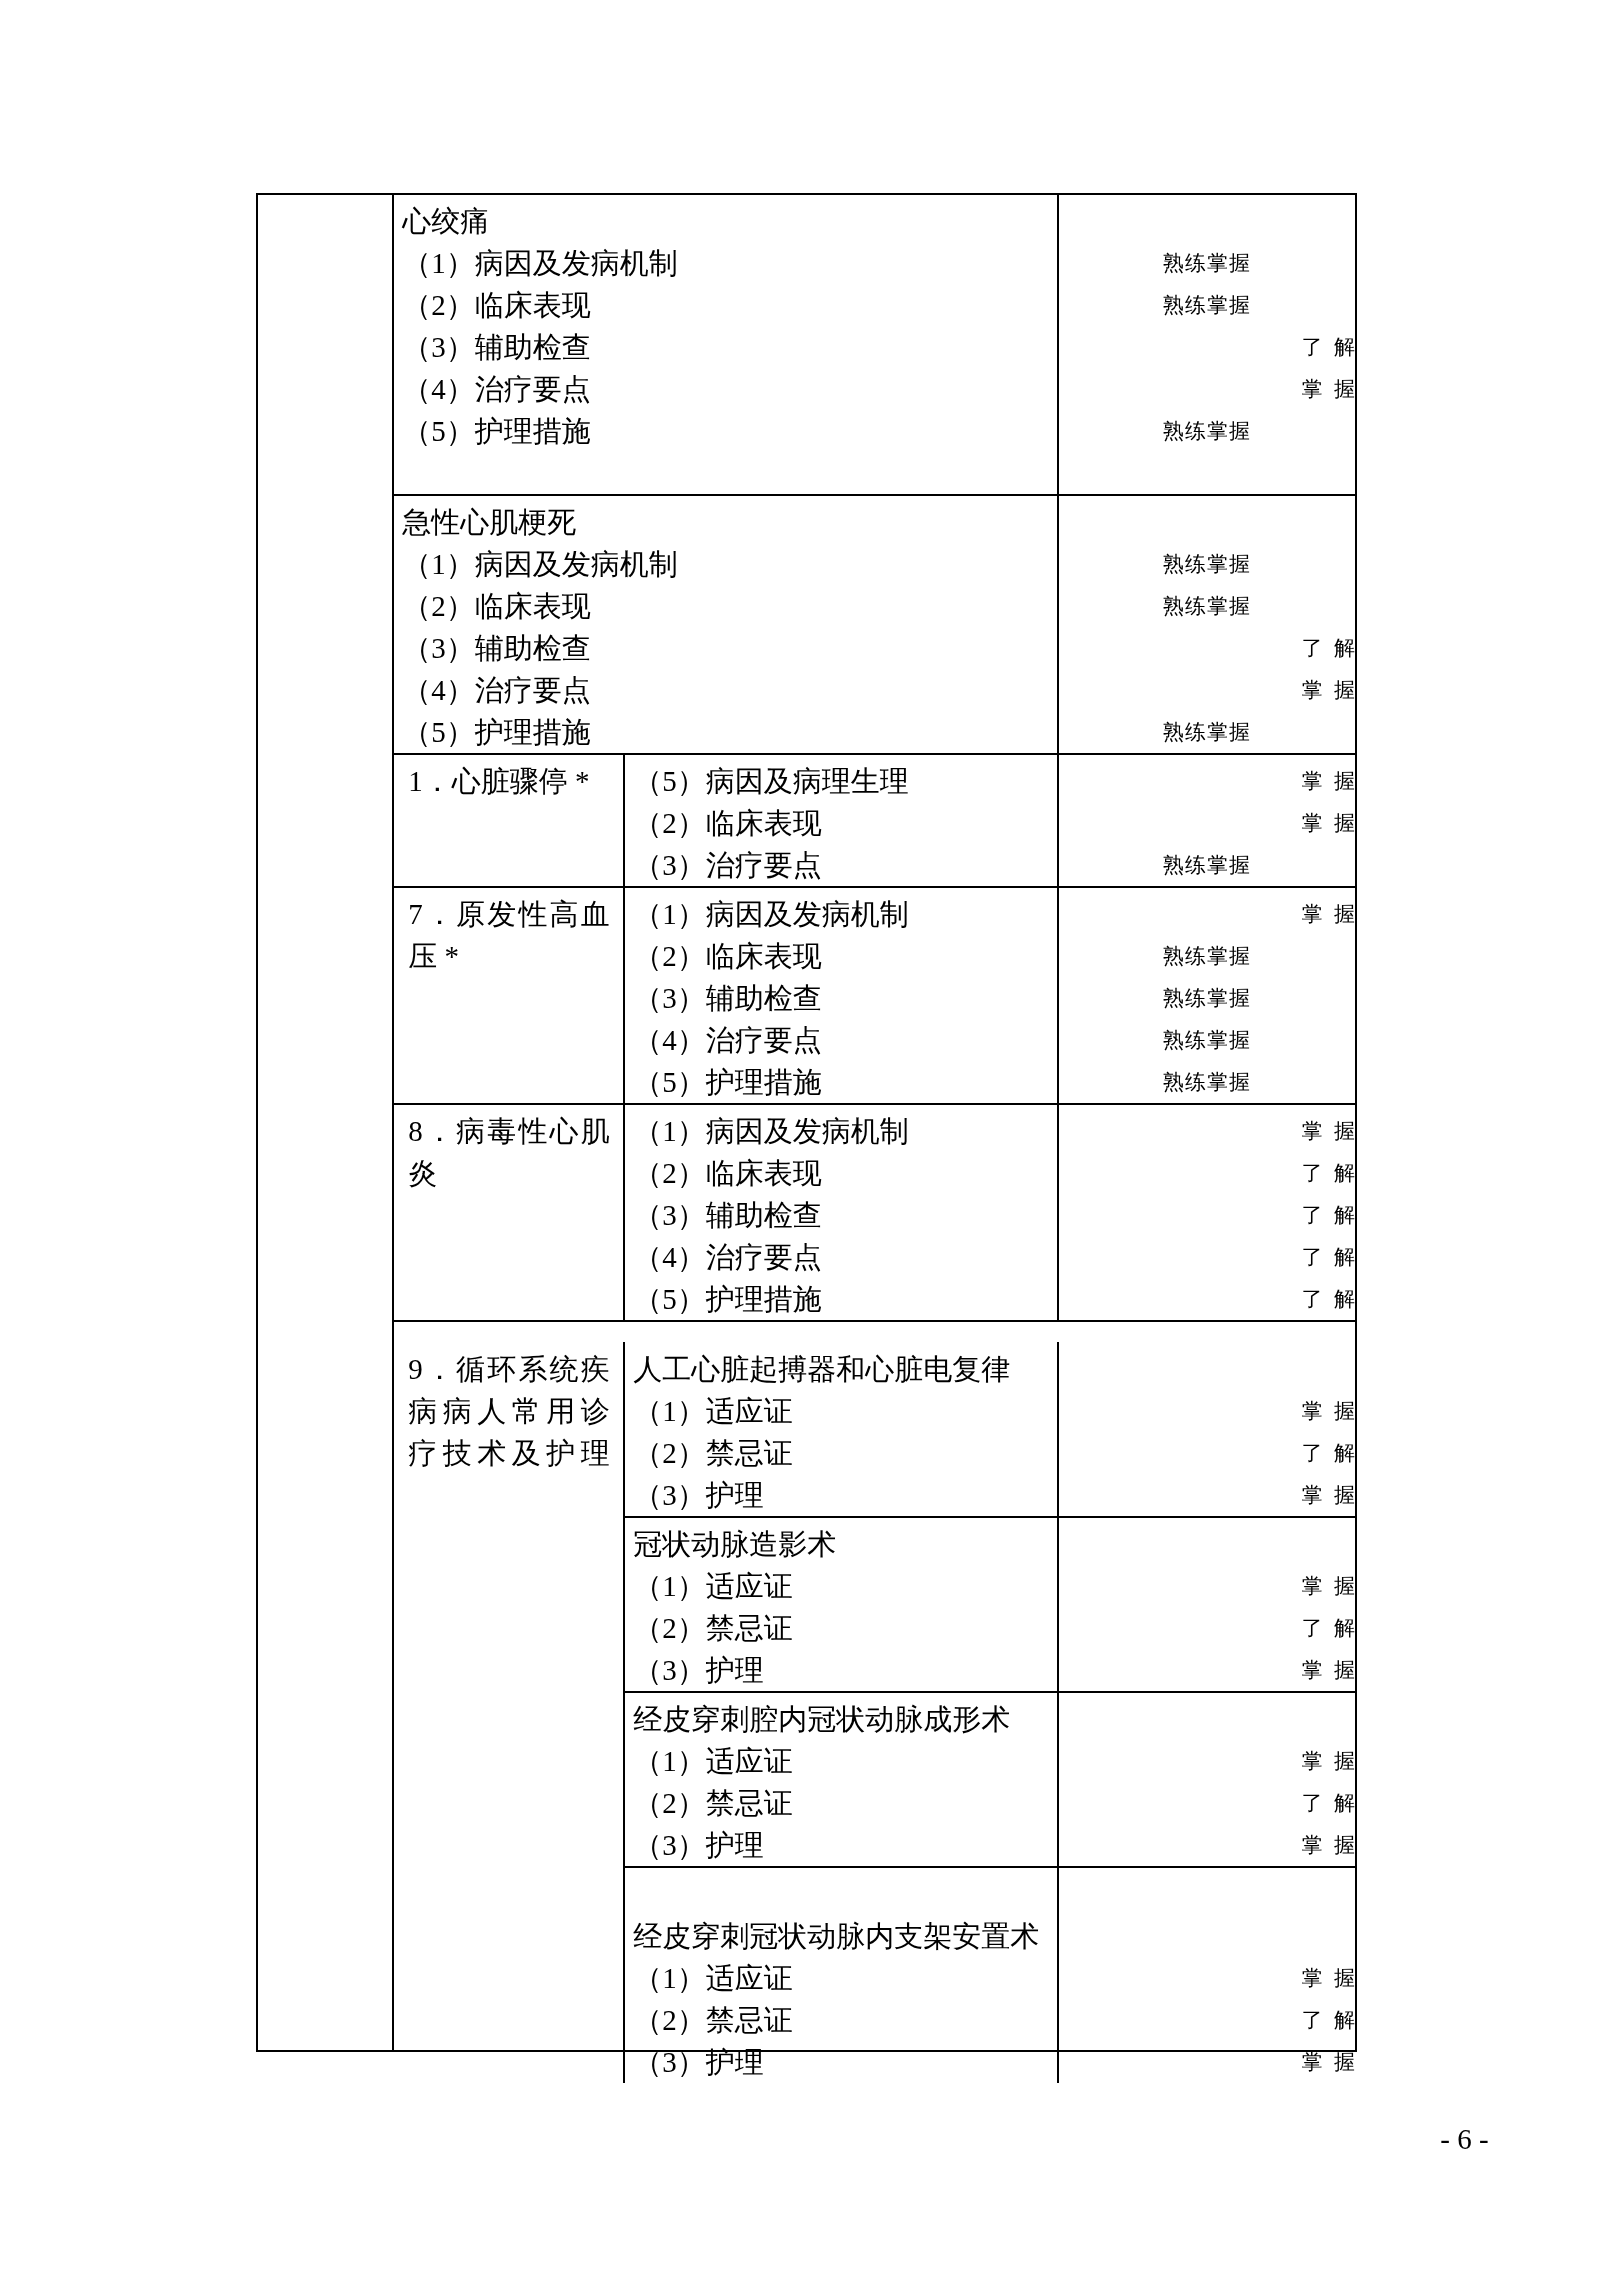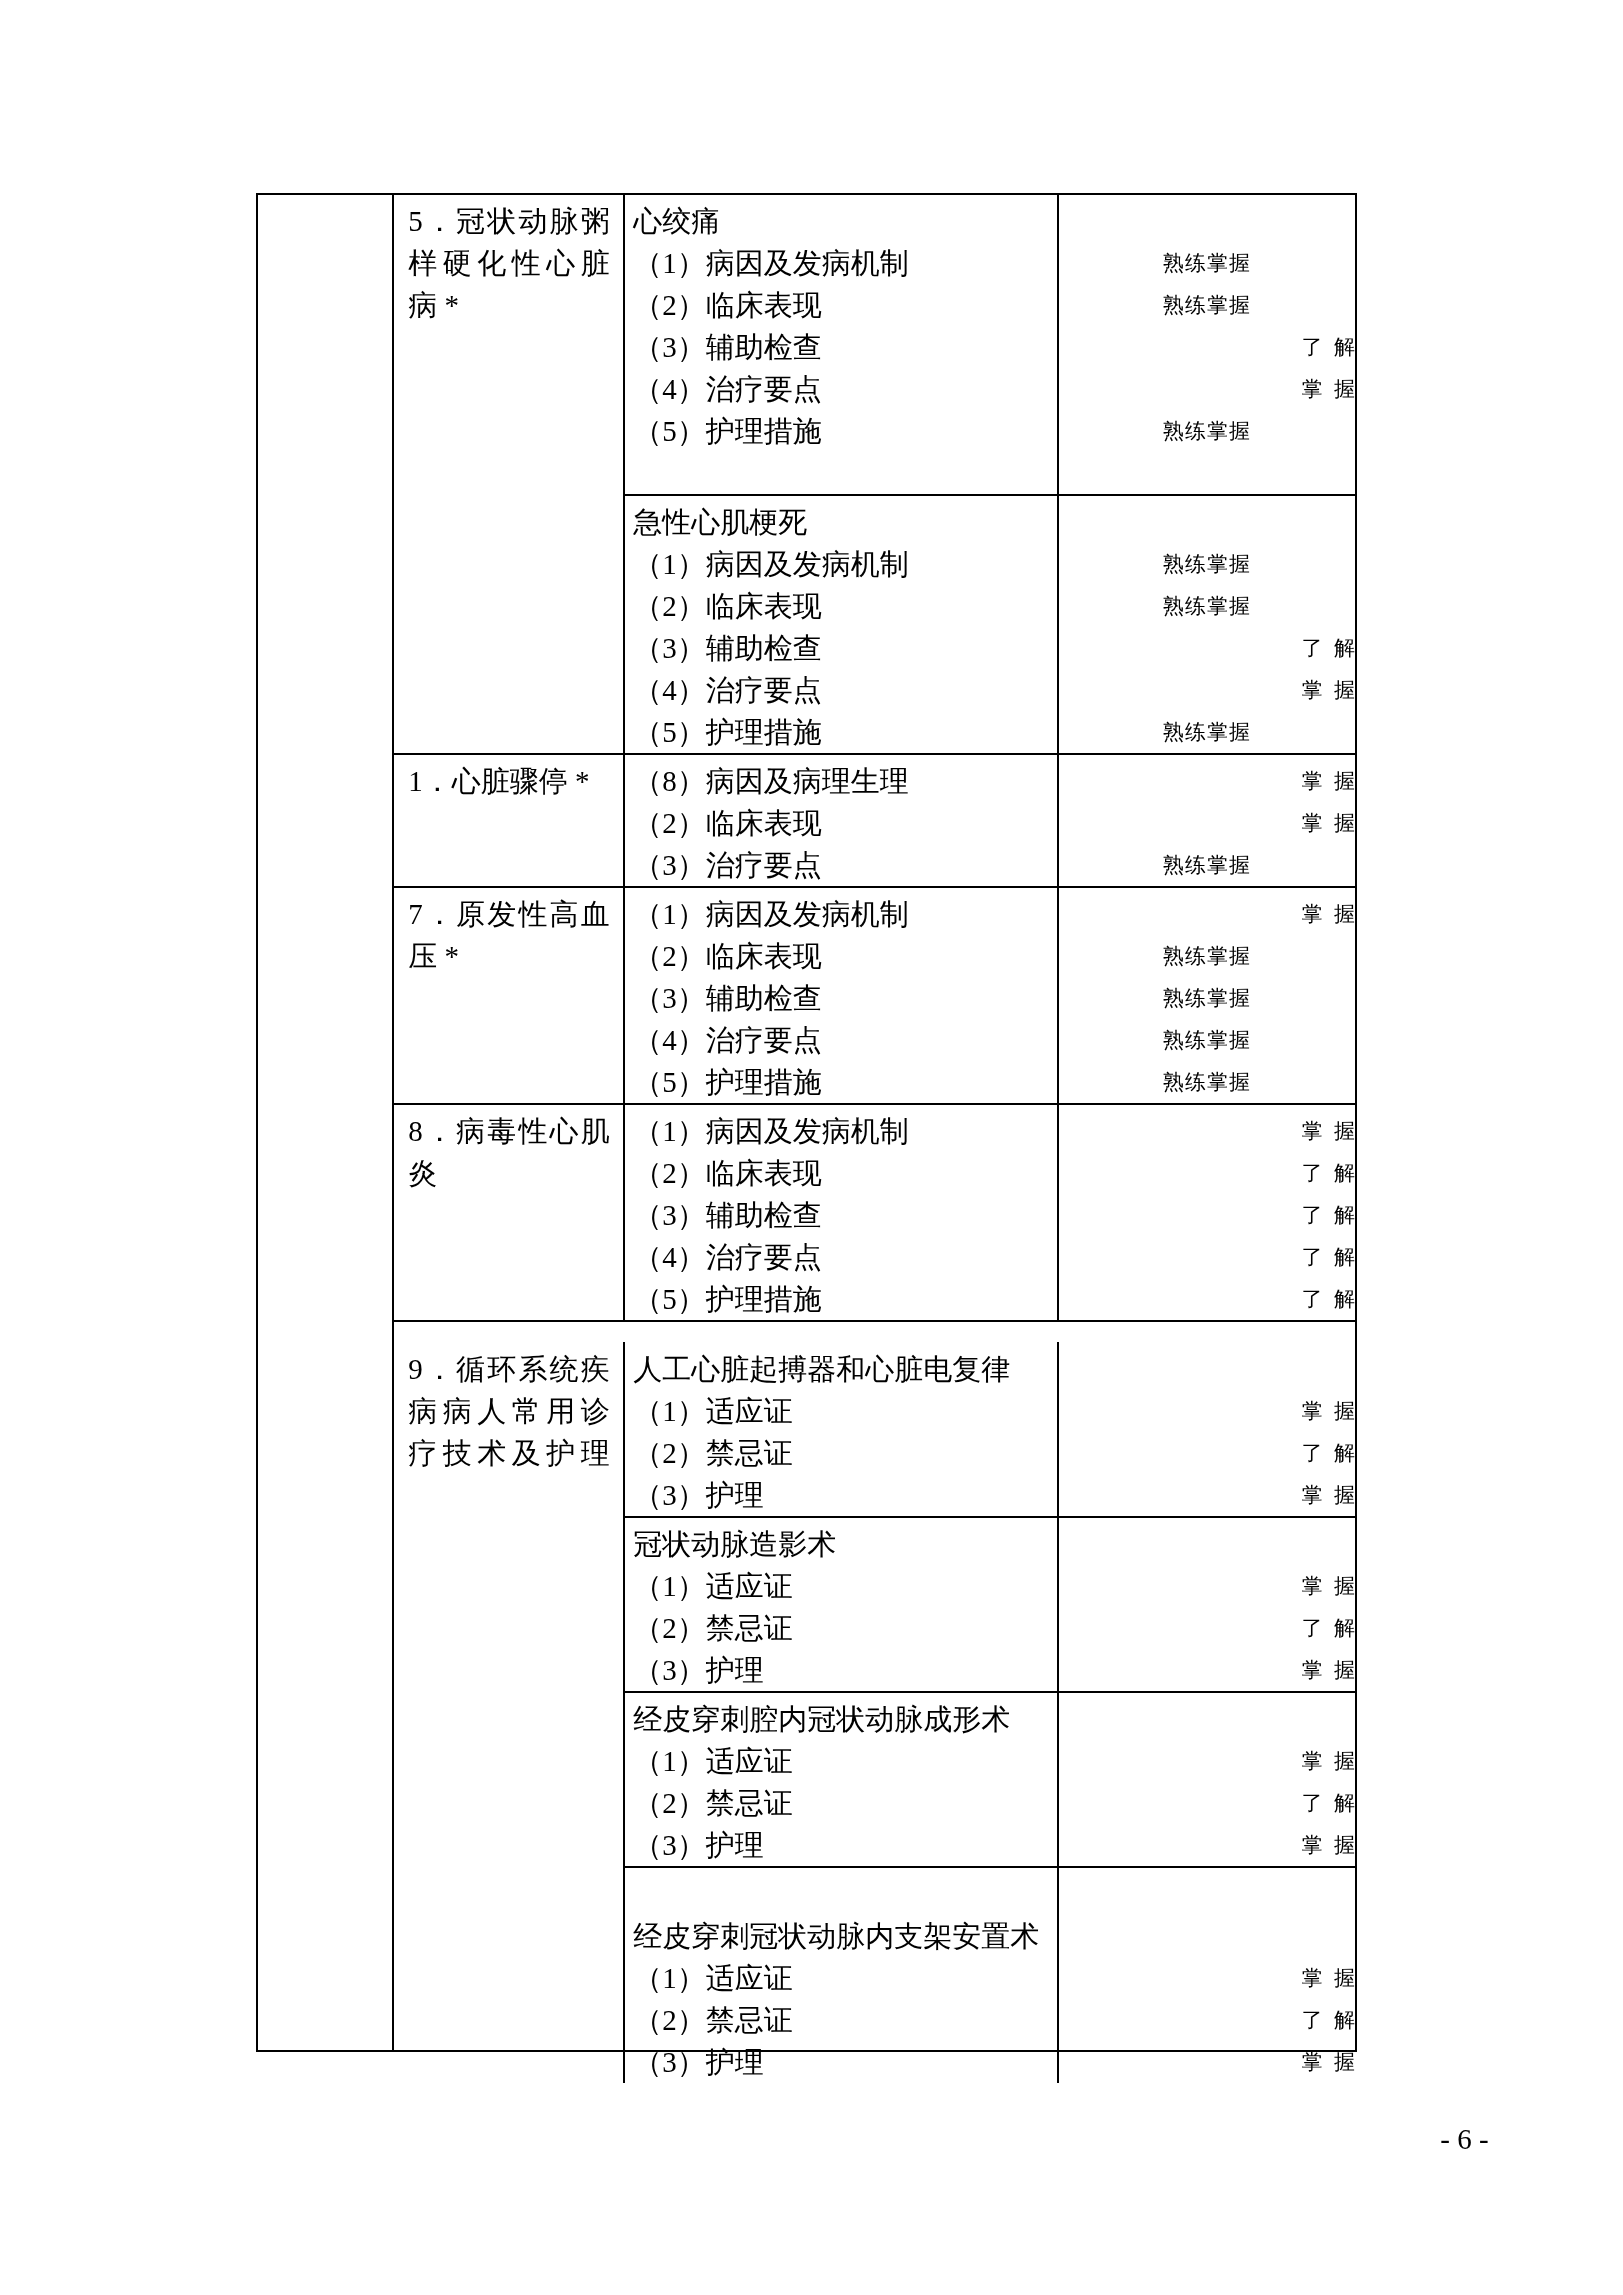--- a/index.html
+++ b/index.html
@@ -56,25 +56,20 @@
   }
 </style>
 </head>
 <body>
 
 <div class="page">
   <div class="table">
     <div class="col1"></div>
     <div class="main">
         <div class="section">
-          <div class="topic">
-            <div class="topic-line fill">5．冠状动脉粥</div>
-            <div class="topic-line fill">样硬化性心脏</div>
-            <div class="topic-line">病 *</div>
-          </div>
           <div class="blocks">
             <div class="block">
               <div class="c3">
                 <div class="line">心绞痛</div>
                 <div class="line">（1）病因及发病机制</div>
                 <div class="line">（2）临床表现</div>
                 <div class="line">（3）辅助检查</div>
                 <div class="line">（4）治疗要点</div>
                 <div class="line">（5）护理措施</div>
                 <div class="line"></div>
@@ -109,21 +104,21 @@
             </div>
           </div>
         </div>
         <div class="section">
           <div class="topic">
             <div class="topic-line">1．心脏骤停 *</div>
           </div>
           <div class="blocks">
             <div class="block">
               <div class="c3">
-                <div class="line">（8）病因及病理生理</div>
+                <div class="line">（5）病因及病理生理</div>
                 <div class="line">（2）临床表现</div>
                 <div class="line">（3）治疗要点</div>
               </div>
               <div class="c4">
                 <div class="vline wide">掌握</div>
                 <div class="vline wide">掌握</div>
                 <div class="vline">熟练掌握</div>
               </div>
             </div>
           </div>

